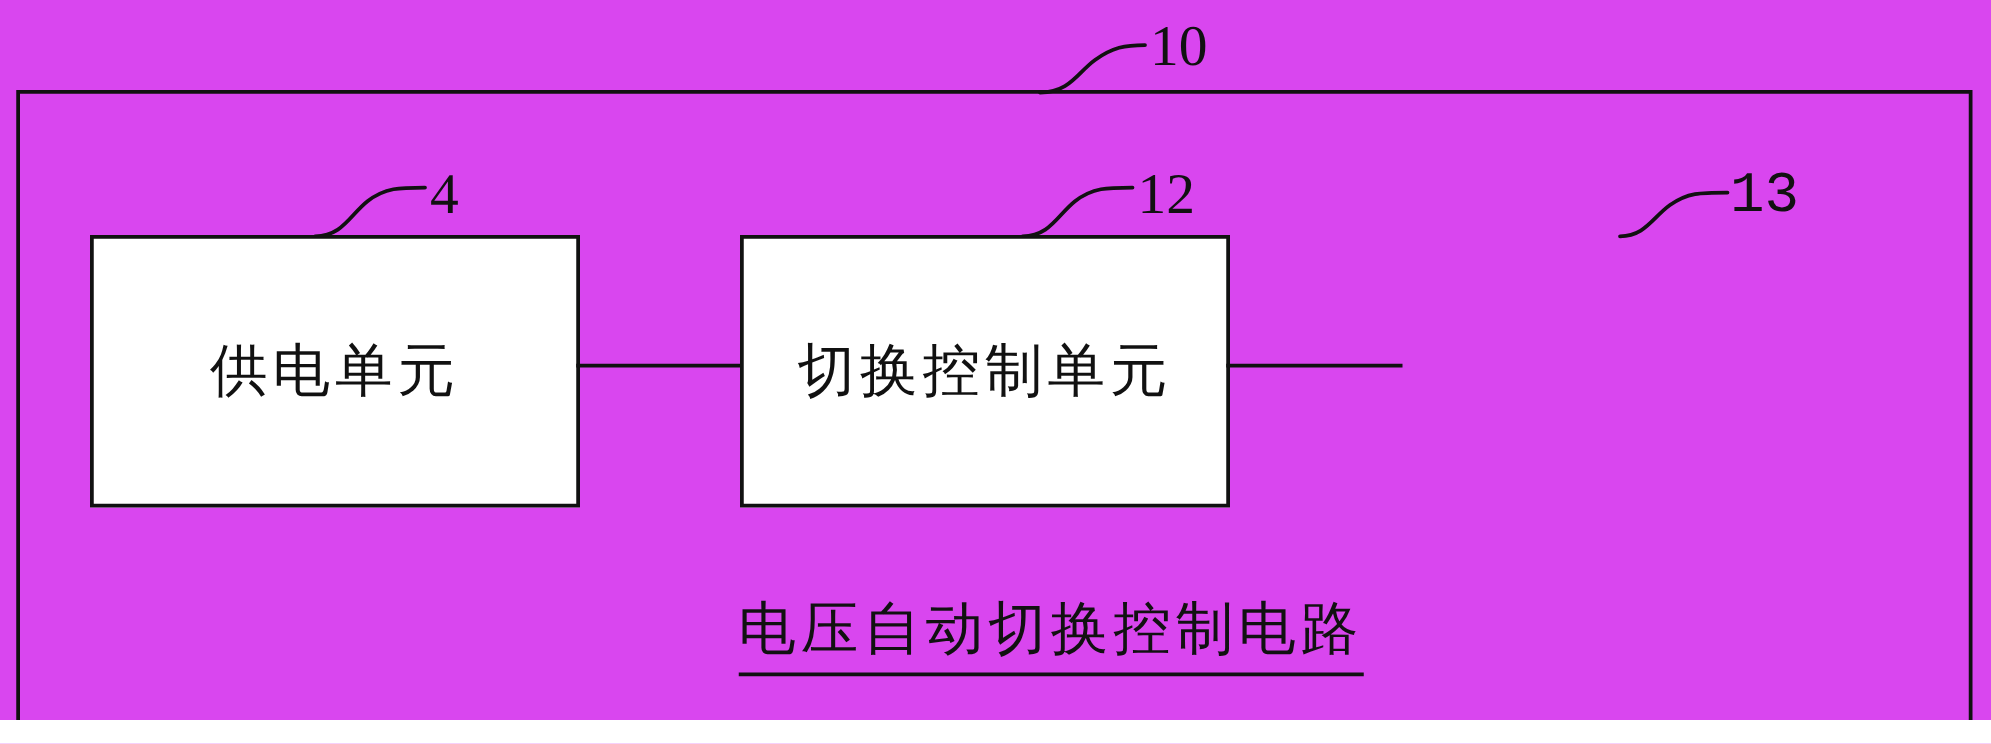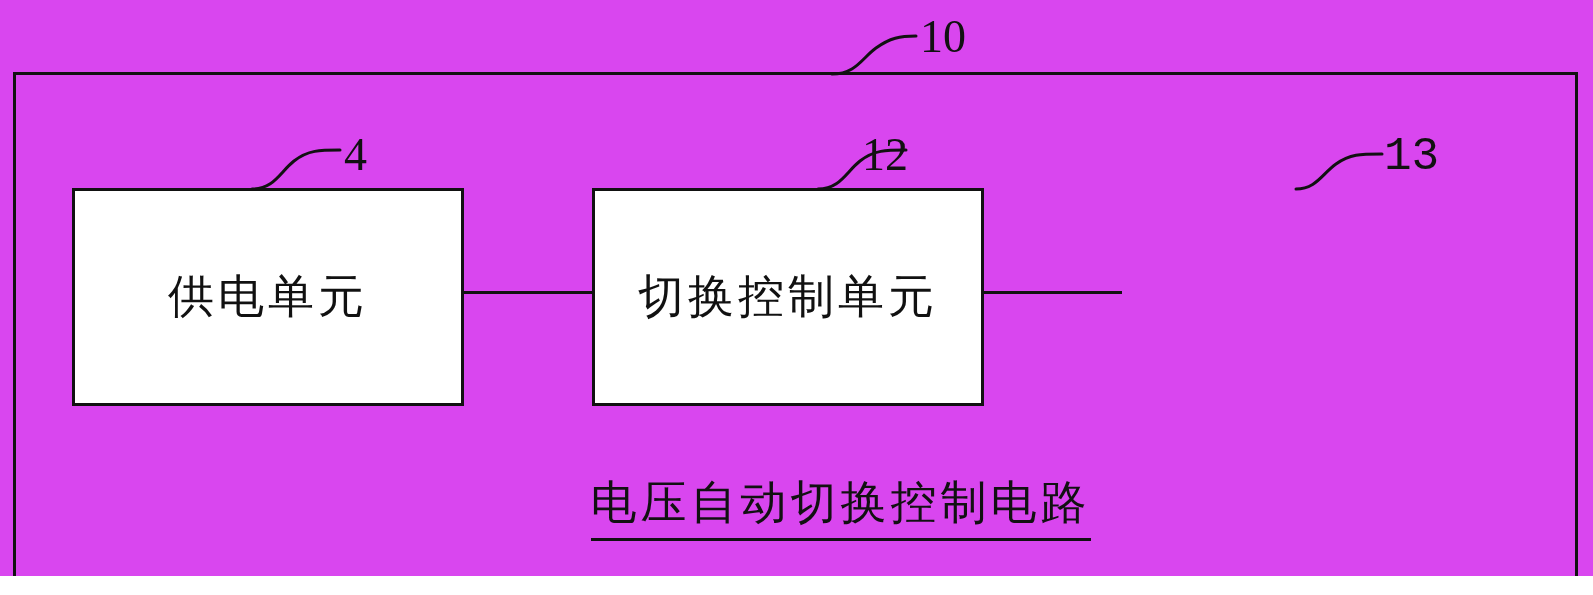--- a/index.html
+++ b/index.html
@@ -40,21 +40,21 @@
   .ref {
     position: absolute;
     font-family: "Liberation Serif", "DejaVu Serif", serif;
     font-size: 46px;
     line-height: 1;
     color: #111111;
     white-space: nowrap;
   }
   .ref-10 { left: 920px; top: 14px; }
   .ref-11 { left: 344px; top: 132px; }
-  .ref-12 { left: 862px; top: 132px; }
+  .ref-12 { left: 910px; top: 132px; }
   .ref-13 { left: 1384px; top: 134px; font-family: Liberation Mono, monospace; }
   .block {
     position: absolute;
     top: 188px;
     width: 386px;
     height: 212px;
     border: 3px solid #111111;
     background: #ffffff;
     display: flex;
     align-items: center;

